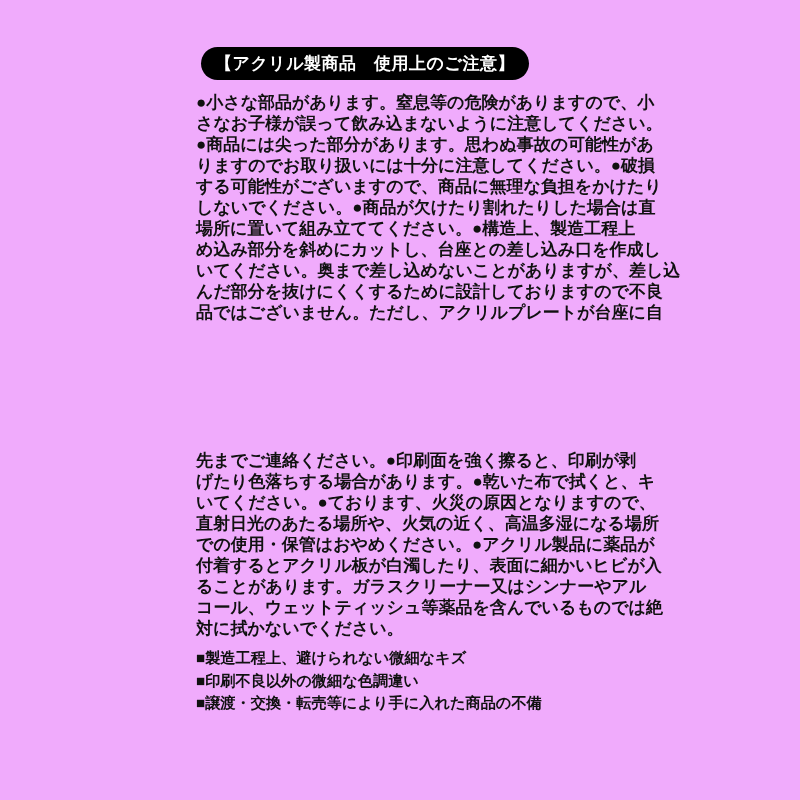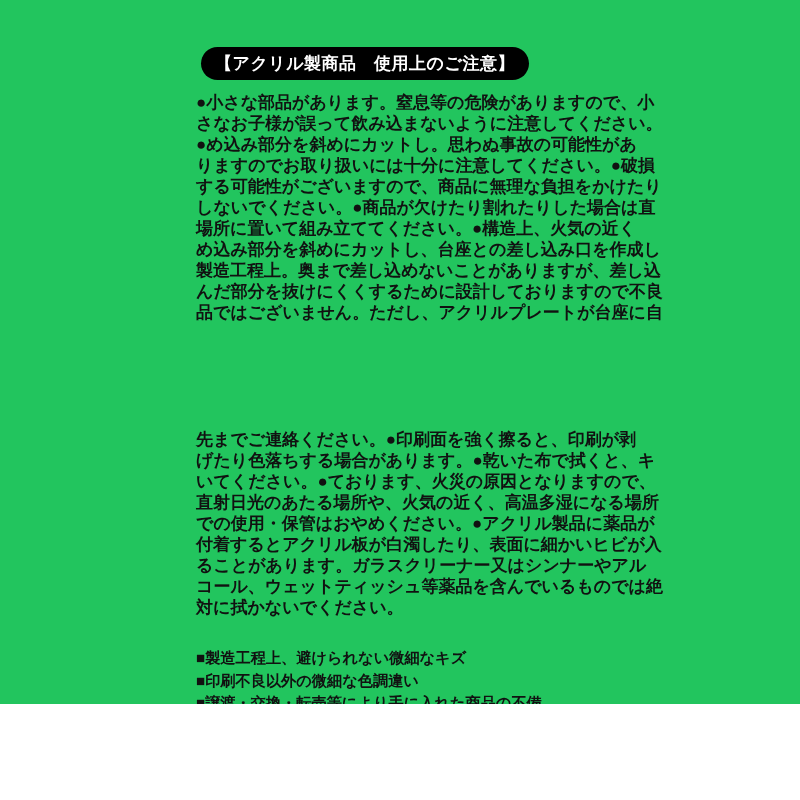--- a/index.html
+++ b/index.html
@@ -3,22 +3,22 @@
 <meta charset="utf-8">
 <style>
   html, body {
     margin: 0;
     padding: 0;
     background: #ffffff;
   }
   .page {
     position: relative;
     width: 800px;
-    height: 704px;
-    background: #22c55e;
+    height: 800px;
+    background: #f0abfc;
     overflow: hidden;
     font-family: Liberation Sans, sans-serif;
     font-weight: bold;
     color: #111111;
   }
   .title-badge {
     position: absolute;
     left: 201px;
     top: 47px;
     height: 33px;
@@ -38,21 +38,21 @@
     width: 424px;
   }
   .text-block .line {
     height: 21px;
     line-height: 21px;
     font-size: 17px;
     white-space: nowrap;
     letter-spacing: 0;
   }
   #block1 { top: 92px; }
-  #block2 { top: 429px; }
+  #block2 { top: 450px; }
   .notes-block {
     position: absolute;
     left: 196px;
     top: 647px;
     width: 430px;
   }
   .notes-block .line {
     height: 22.5px;
     line-height: 22.5px;
     font-size: 15.2px;
@@ -64,27 +64,27 @@
 
 <div class="page">
 
   <div class="title-badge">
     <span>【アクリル製商品　使用上のご注意】</span>
   </div>
 
   <div class="text-block" id="block1">
     <div class="line">●小さな部品があります。窒息等の危険がありますので、小</div>
     <div class="line">さなお子様が誤って飲み込まないように注意してください。</div>
-    <div class="line">●め込み部分を斜めにカットし。思わぬ事故の可能性があ</div>
+    <div class="line">●商品には尖った部分があります。思わぬ事故の可能性があ</div>
     <div class="line">りますのでお取り扱いには十分に注意してください。●破損</div>
     <div class="line">する可能性がございますので、商品に無理な負担をかけたり</div>
     <div class="line">しないでください。●商品が欠けたり割れたりした場合は直</div>
-    <div class="line">場所に置いて組み立ててください。●構造上、火気の近く</div>
+    <div class="line">場所に置いて組み立ててください。●構造上、製造工程上</div>
     <div class="line">め込み部分を斜めにカットし、台座との差し込み口を作成し</div>
-    <div class="line">製造工程上。奥まで差し込めないことがありますが、差し込</div>
+    <div class="line">いてください。奥まで差し込めないことがありますが、差し込</div>
     <div class="line">んだ部分を抜けにくくするために設計しておりますので不良</div>
     <div class="line">品ではございません。ただし、アクリルプレートが台座に自</div>
   </div>
 
   <div class="text-block" id="block2">
     <div class="line">先までご連絡ください。●印刷面を強く擦ると、印刷が剥</div>
     <div class="line">げたり色落ちする場合があります。●乾いた布で拭くと、キ</div>
     <div class="line">いてください。●ております、火災の原因となりますので、</div>
     <div class="line">直射日光のあたる場所や、火気の近く、高温多湿になる場所</div>
     <div class="line">での使用・保管はおやめください。●アクリル製品に薬品が</div>

